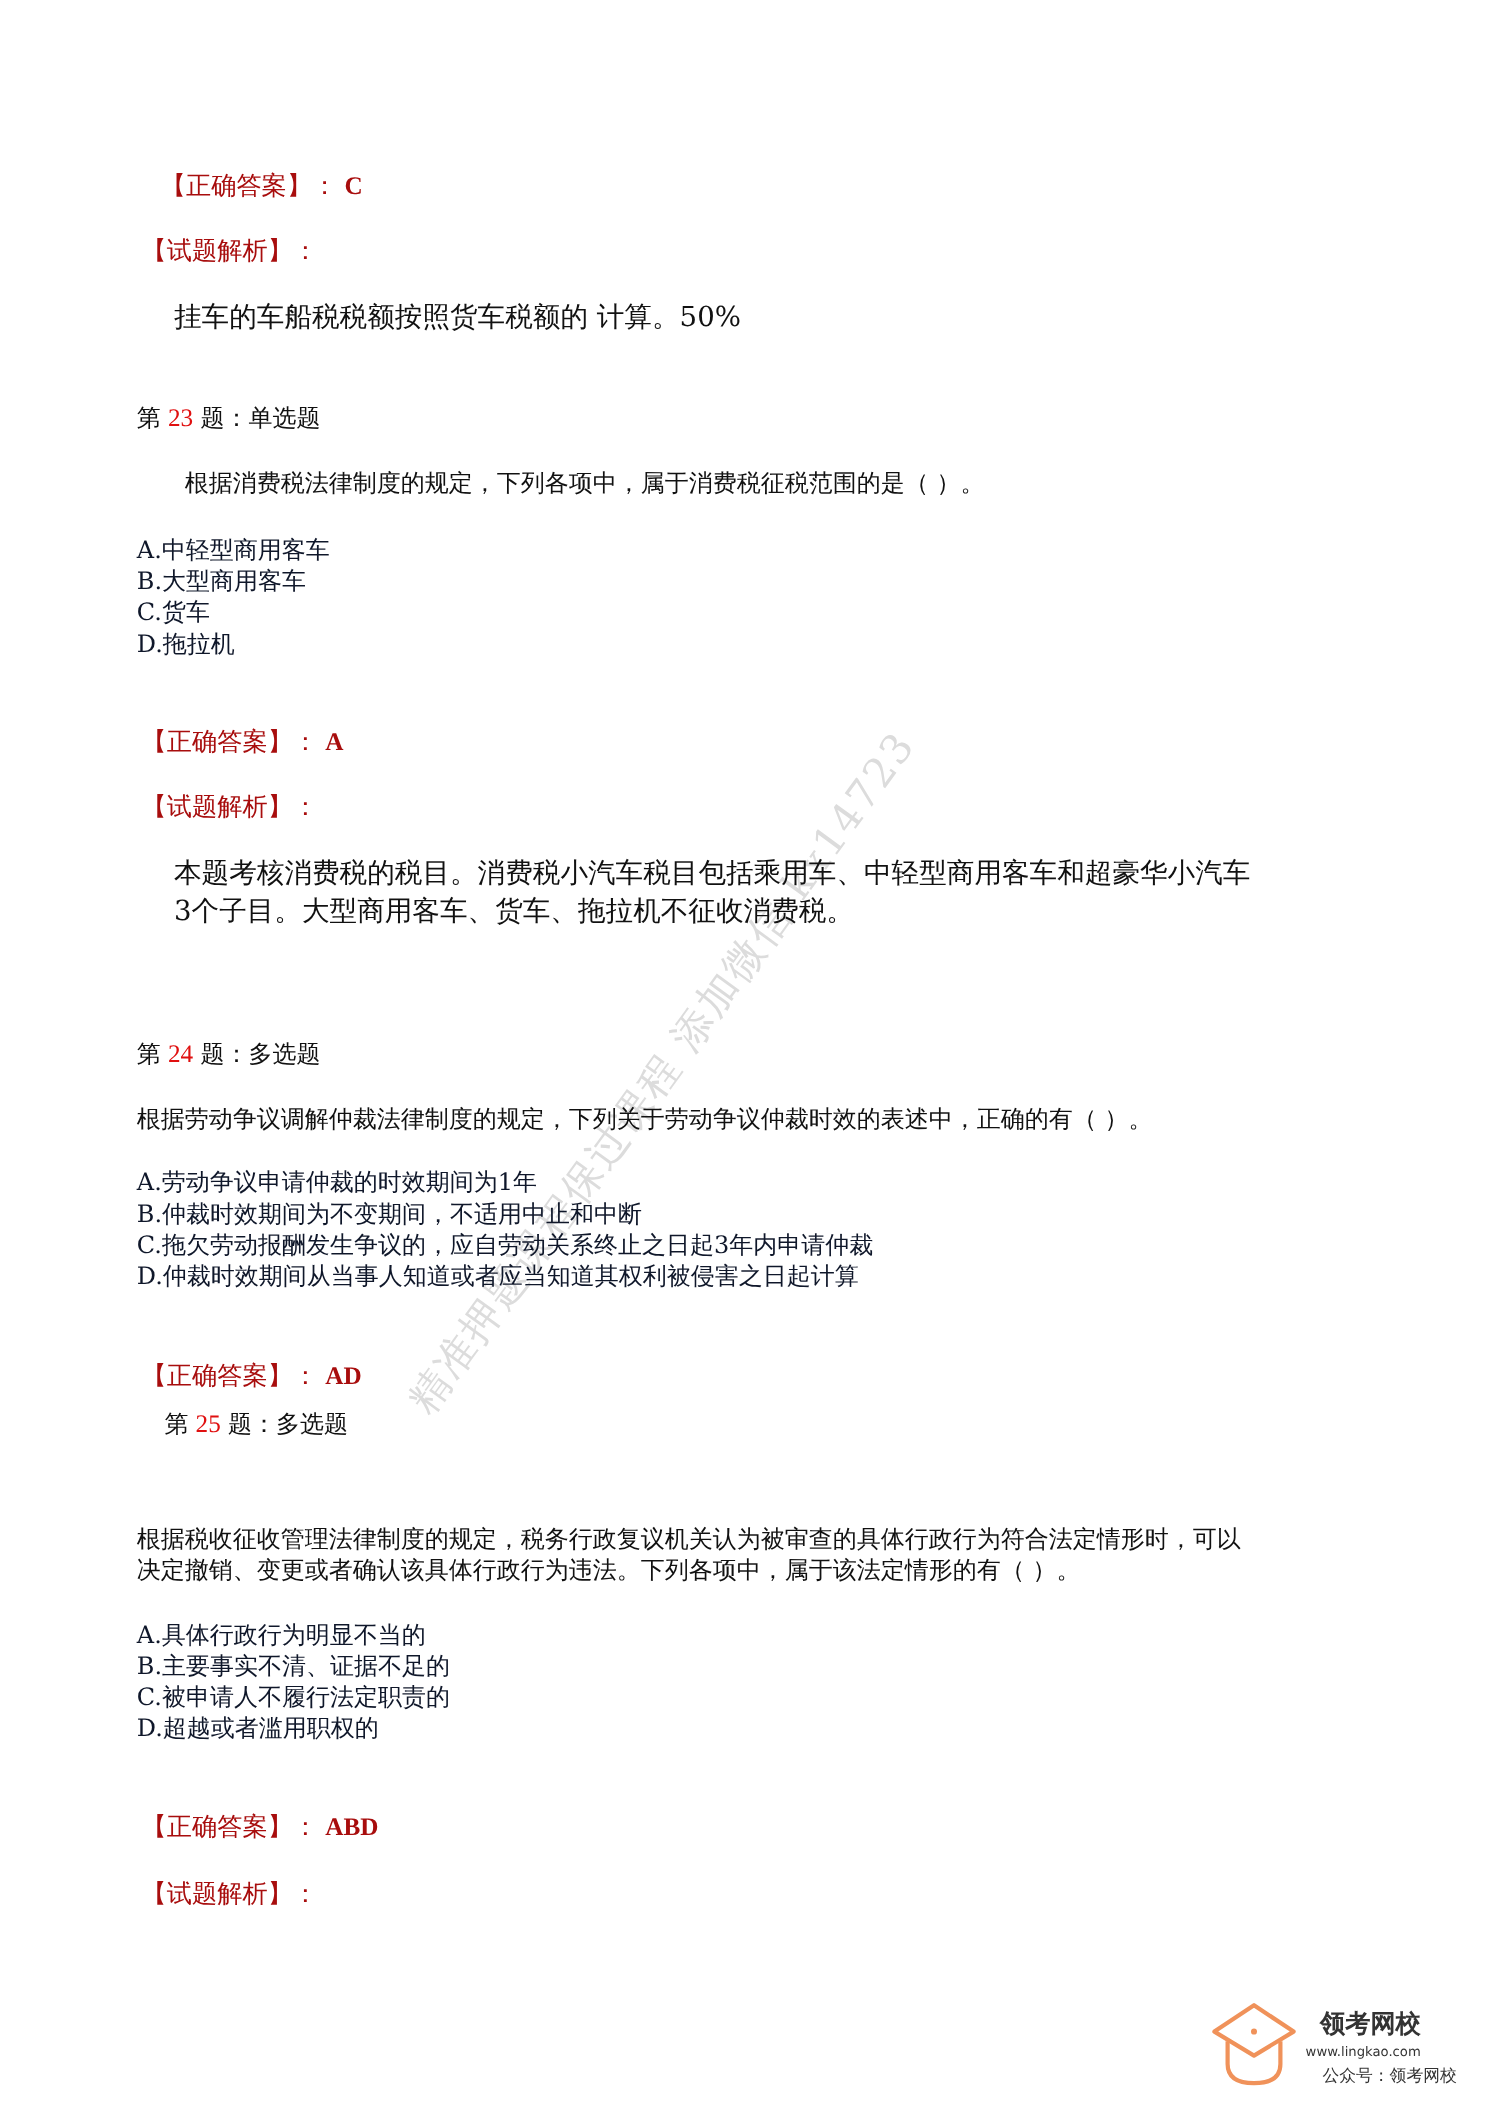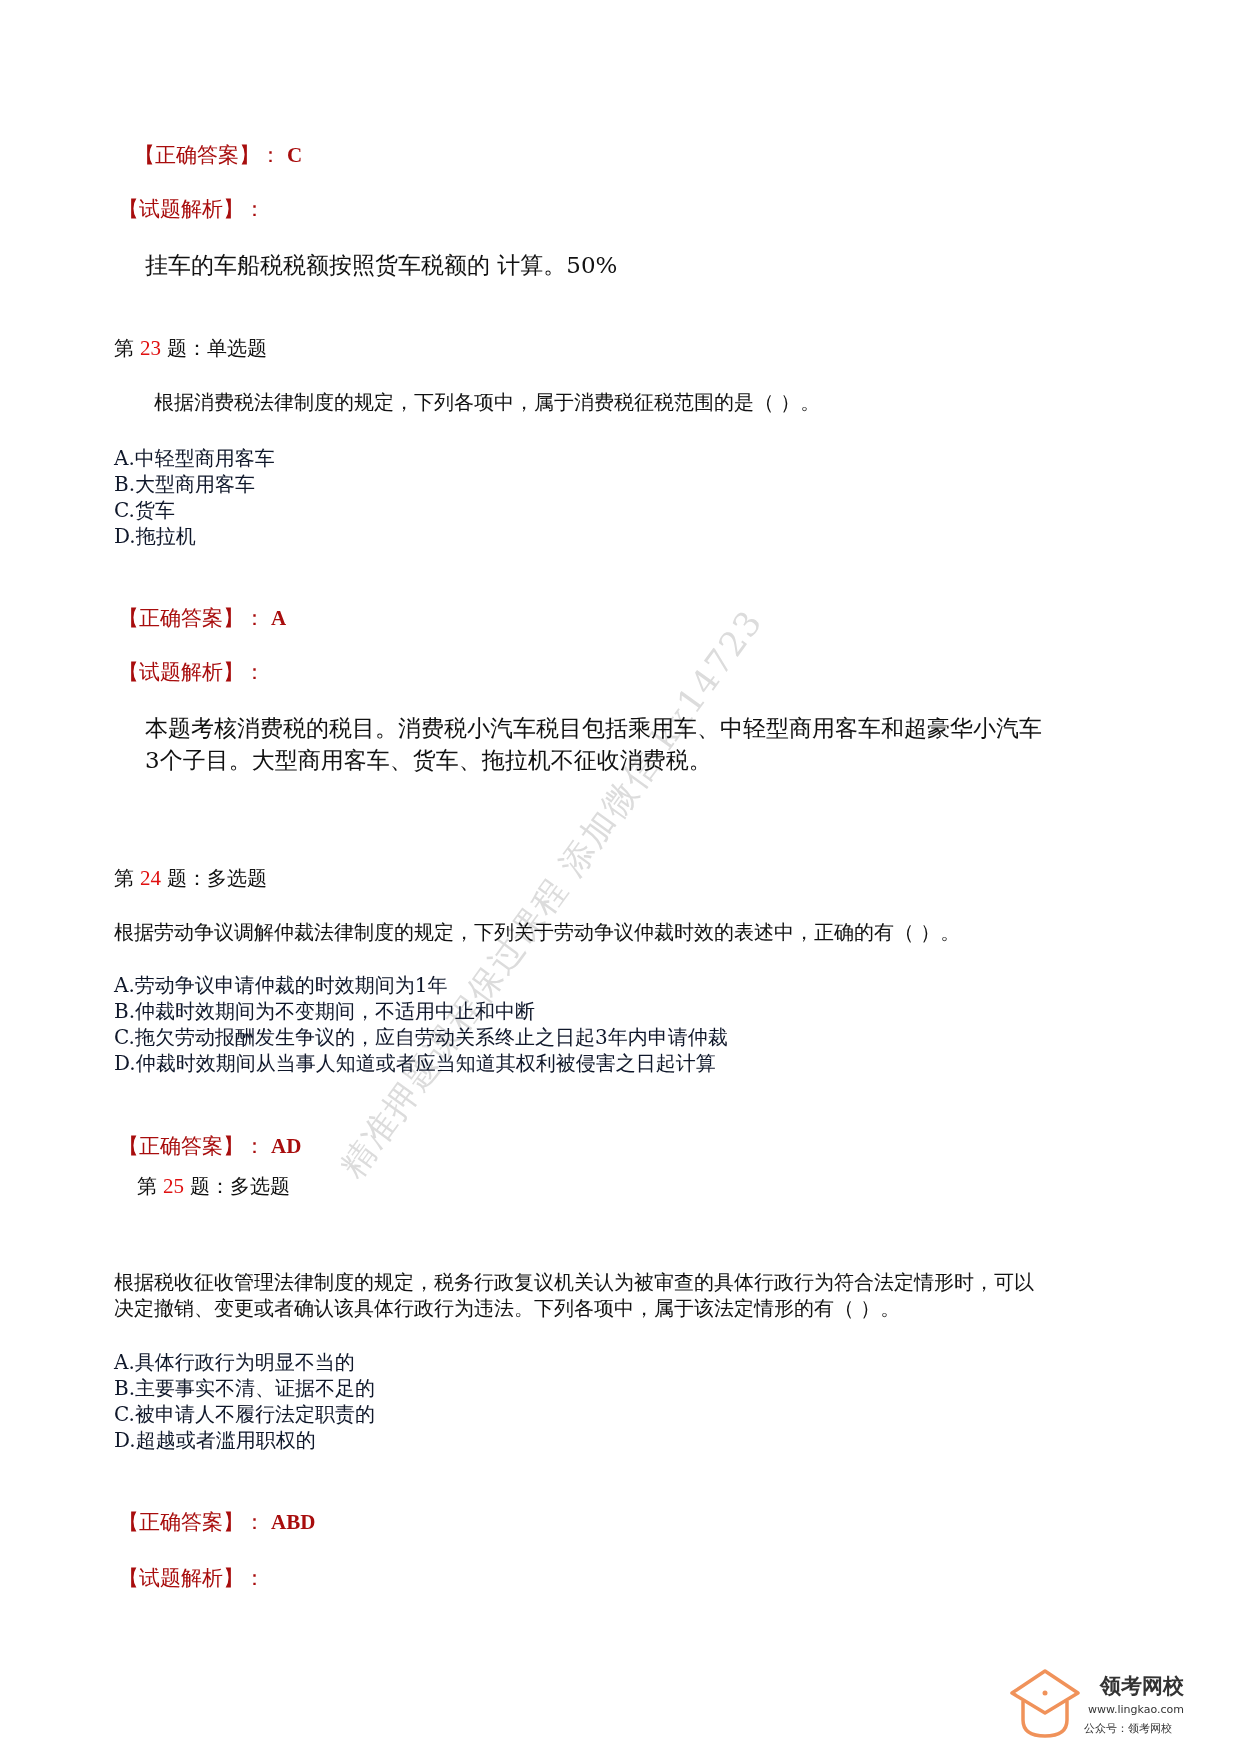--- a/index.html
+++ b/index.html
@@ -60,23 +60,23 @@
       position: absolute; left: 100px; top: 12px;
       font-family: Liberation Mono, monospace;
       font-weight: bold; font-size: 21px; color: #333;
     }
     .logo .url {
       position: absolute; left: 88px; top: 43px;
       font-family: "DejaVu Sans", "Liberation Sans", sans-serif;
       font-size: 11px; color: #333;
     }
     .logo .wechat {
-      position: absolute; left: 84px; top: 61px;
+      position: absolute; left: 102px; top: 61px;
       font-family: Liberation Serif, serif;
-      font-size: 11px; color: #333;
+      font-size: 14px; color: #333;
     }
   </style>
 </head>
 <body>
 
 <div class="watermark">精准押题课程保过课程  添加微信  kx14723</div>
 
 <div class="abs label-red" style="left:118px; top:142px;margin-left:16px;">
   <span>【正确答案】：</span><span class="ans">C</span>
 </div>

